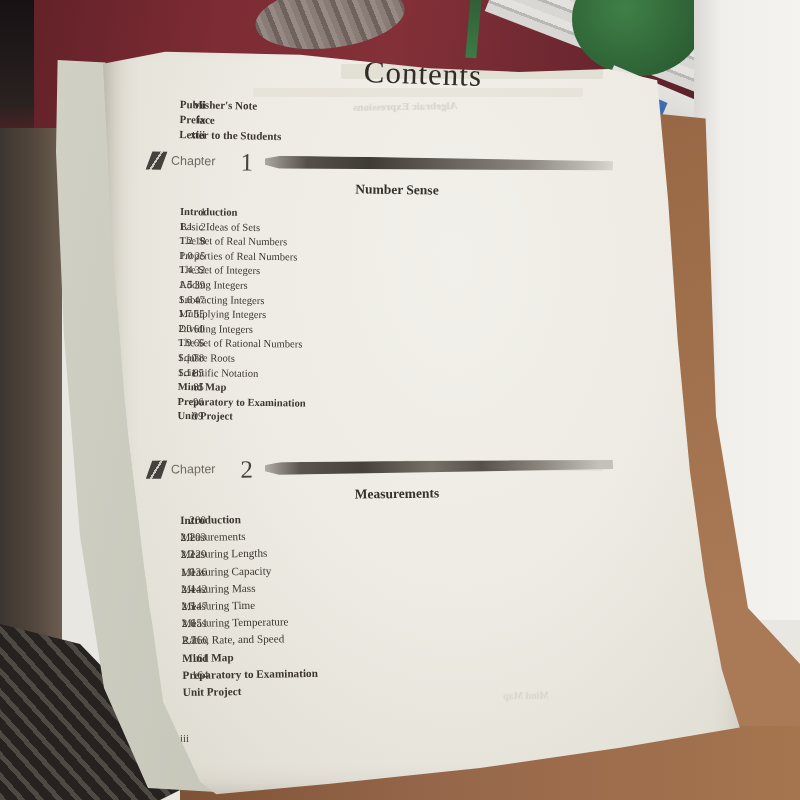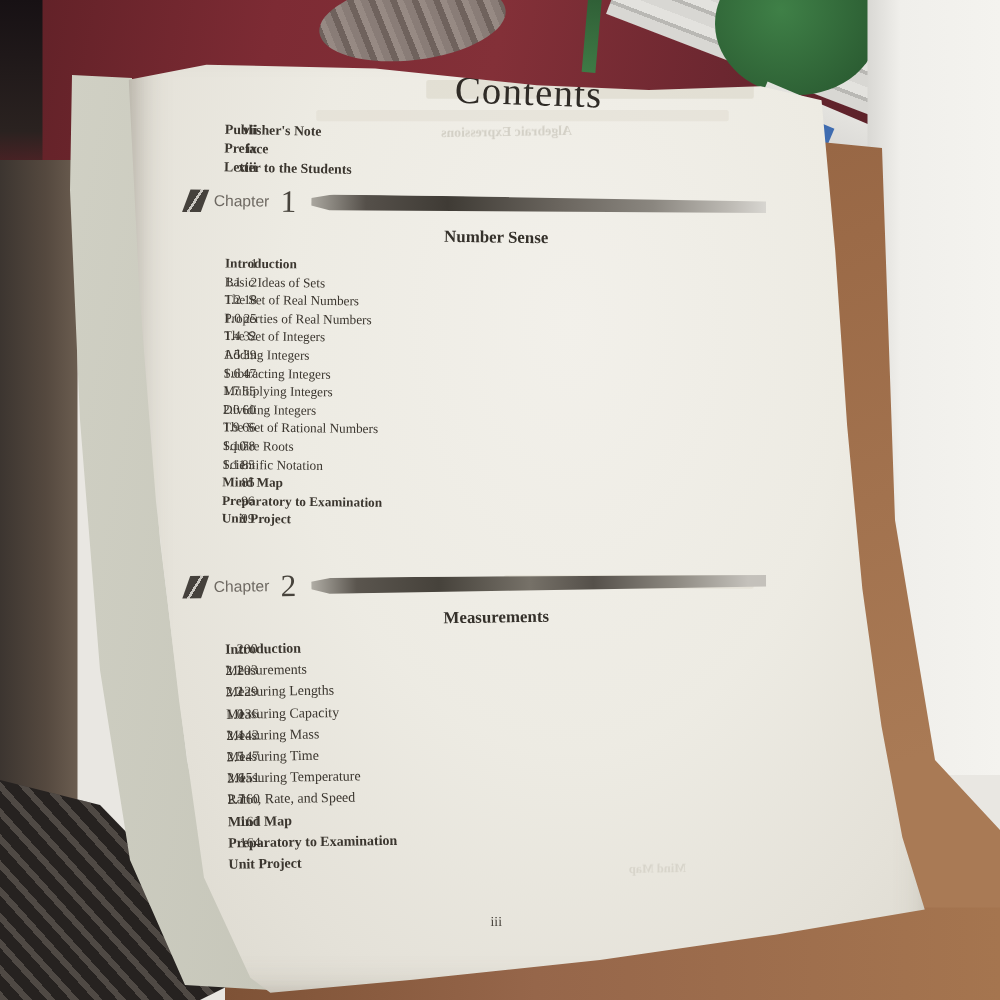--- a/index.html
+++ b/index.html
@@ -75,32 +75,32 @@
   .c1-rows .toc-row{height:14.6px;font-size:10.6px;}
   .c2-rows{top:466px;transform:rotate(-0.9deg);transform-origin:left top;}
   .c2-rows .toc-row{height:17.2px;font-size:11.2px;}
 
   
   .banner{display:flex;align-items:center;left:46px;width:464px;height:26px;}
   .banner1{top:102px;transform:rotate(0.6deg);}
   .banner2{top:406px;transform:rotate(-0.7deg);}
   .ch-icon{position:relative;flex:none;width:15px;height:18px;transform:skewX(-20deg);
     background:linear-gradient(105deg,#45413c 42%,#cac7c1 42% 54%,#45413c 54%);}
-  .ch-word{position:relative;flex:none;font-family:"Liberation Sans",sans-serif;font-size:12.5px;color:#6e6962;margin:0 9px 0 7px;}
+  .ch-word{position:relative;flex:none;font-family:"Liberation Sans",sans-serif;font-size:12.5px;color:#6e6962;margin:0 25px 0 7px;}
   .ch-num{position:relative;flex:none;font-size:25px;color:#47433c;margin-right:12px;line-height:1;}
   .ch-bar{position:relative;flex:1;height:13px;
     background:linear-gradient(90deg,#aaa79f 0%,#55504a 12%,#3f3b35 30%,#6b665f 55%,#8a867f 75%,#bdbab4 92%,#d8d6d1 100%);
     clip-path:polygon(0% 25%,5% 0%,100% 18%,100% 88%,4% 100%,0% 72%);}
   .banner2 .ch-bar{background:linear-gradient(90deg,#b0ada5 0%,#5a554e 10%,#46423b 28%,#767168 48%,#55504a 62%,#8d8981 80%,#c4c1bb 96%);}
 
   .sec-title{left:77px;width:434px;text-align:center;font-weight:bold;font-size:13.5px;color:#35312b;}
   .sec-title1{top:134px;transform:rotate(0.8deg);}
   .sec-title2{top:438px;transform:rotate(-0.8deg);}
 
-  .folio{left:77px;width:434px;top:684px;text-align:center;font-size:11px;color:#4a453e;}
+  .folio{left:77px;width:434px;top:684px;text-align:left;font-size:11px;color:#4a453e;}
 </style>
 </head>
 <body>
 
 <div class="scene">
 
   <div class="bg-maroon"></div>
   <div class="bg-cable"></div>
   <div class="bg-pen"></div>
   <div class="bg-whitebooks"></div>

